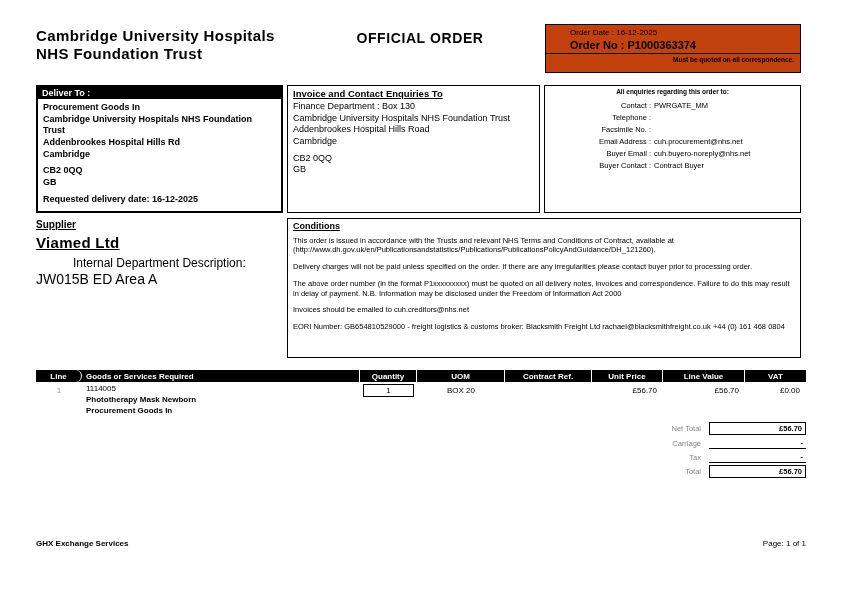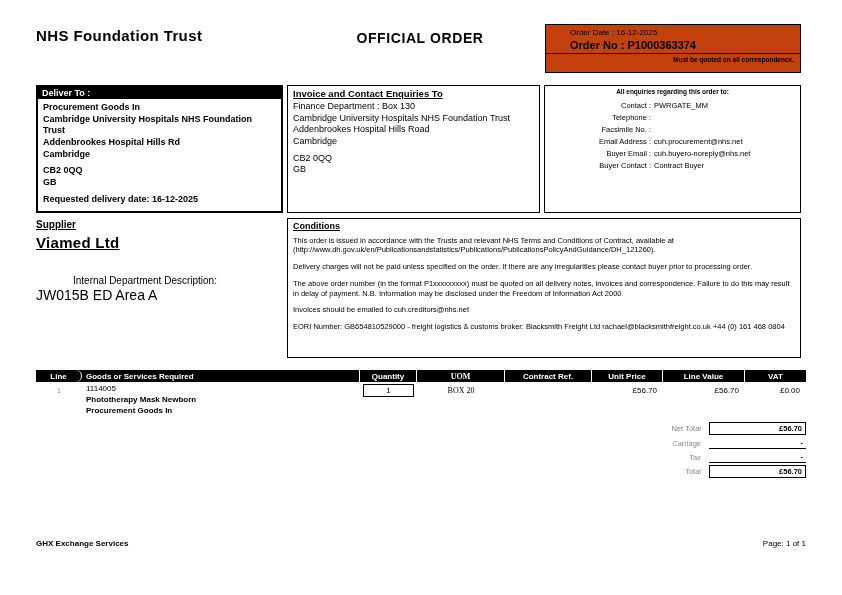--- a/index.html
+++ b/index.html
@@ -28,39 +28,39 @@
   .contact-box { position:absolute; left:544px; top:85px; width:257px; height:128px; border:1px solid #000; padding:2px 4px; font-size:7.5px; }
   .contact-title { text-align:center; font-weight:bold; font-size:6.5px; margin-bottom:5px; }
   .contact-row { display:flex; line-height:1.6; }
   .contact-label { width:102px; text-align:right; flex:0 0 auto; }
   .contact-value { margin-left:3px; }
 
   
   .supplier { position:absolute; left:36px; top:219px; width:240px; }
   .supplier-header { font-size:10px; font-weight:bold; text-decoration:underline; }
   .supplier-name { font-size:15px; font-weight:bold; text-decoration:underline; margin-top:4px; letter-spacing:.3px; }
-  .dept-label { font-size:10px; margin-top:24px;padding-left:37px; }
+  .dept-label { font-size:12px; margin-top:5px;padding-left:37px; }
   .dept-value { font-size:14px; margin-top:1px; }
 
   
   .conditions-box { position:absolute; left:287px; top:218px; width:514px; height:140px; border:1px solid #000; padding:2px 5px; font-size:7.5px; line-height:1.3; overflow:hidden; }
   .conditions-box .cond-p { margin:0 0 7px 0; overflow-wrap:break-word; }
   .conditions-box .section-header { font-size:9px; margin-bottom:3px; }
 
   
   .items { position:absolute; left:36px; top:370px; width:770px; font-size:8px; }
   .thead { display:flex; background:#000; color:#fff; font-weight:bold; height:12px; align-items:center; }
   .thead > div { border-right:1px solid #fff; height:100%; display:flex; align-items:center; justify-content:center; }
   .thead > div:last-child { border-right:none; }
   .thead .col-goods { justify-content:flex-start; }
   .trow { display:flex; margin-top:2px; align-items:flex-start; }
   .col-line { width:46px; text-align:center;border-radius:6px; }
   .col-goods { width:278px; padding-left:4px; }
   .col-qty { width:57px; }
-  .col-uom { width:88px; text-align:center;font-family:Liberation Serif, serif; }
+  .col-uom { width:88px; text-align:center; }
   .col-contract { width:87px; text-align:center; }
   .col-unit { width:71px; }
   .col-value { width:82px; }
   .col-vat { width:61px; }
   .trow .col-line { color:#999; padding-top:2px; }
   .trow .col-uom, .trow .col-contract { padding-top:2px; }
   .num-cell { text-align:right; padding:2px 6px 0 0; }
   .qty-box { border:1px solid #000; height:13px; line-height:12px; margin:0 3px; text-align:center; }
   .goods-line { line-height:1.35; }
   .goods-bold { font-weight:bold; }
@@ -76,20 +76,21 @@
   
   .footer-left { position:absolute; left:36px; top:539px; font-size:8px; font-weight:bold; }
   .footer-right { position:absolute; right:36px; top:539px; font-size:8px; }
 </style>
 </head>
 <body>
 
 <div class="page">
 
   <div class="org">
+    <div>Cambridge University Hospitals</div>
     <div>NHS Foundation Trust</div>
   </div>
   <div class="doc-title">OFFICIAL ORDER</div>
 
   <div class="order-box">
     <div class="order-date-row">
       <span>Order Date :</span>
       <span>16-12-2025</span>
     </div>
     <div class="order-no-row">

